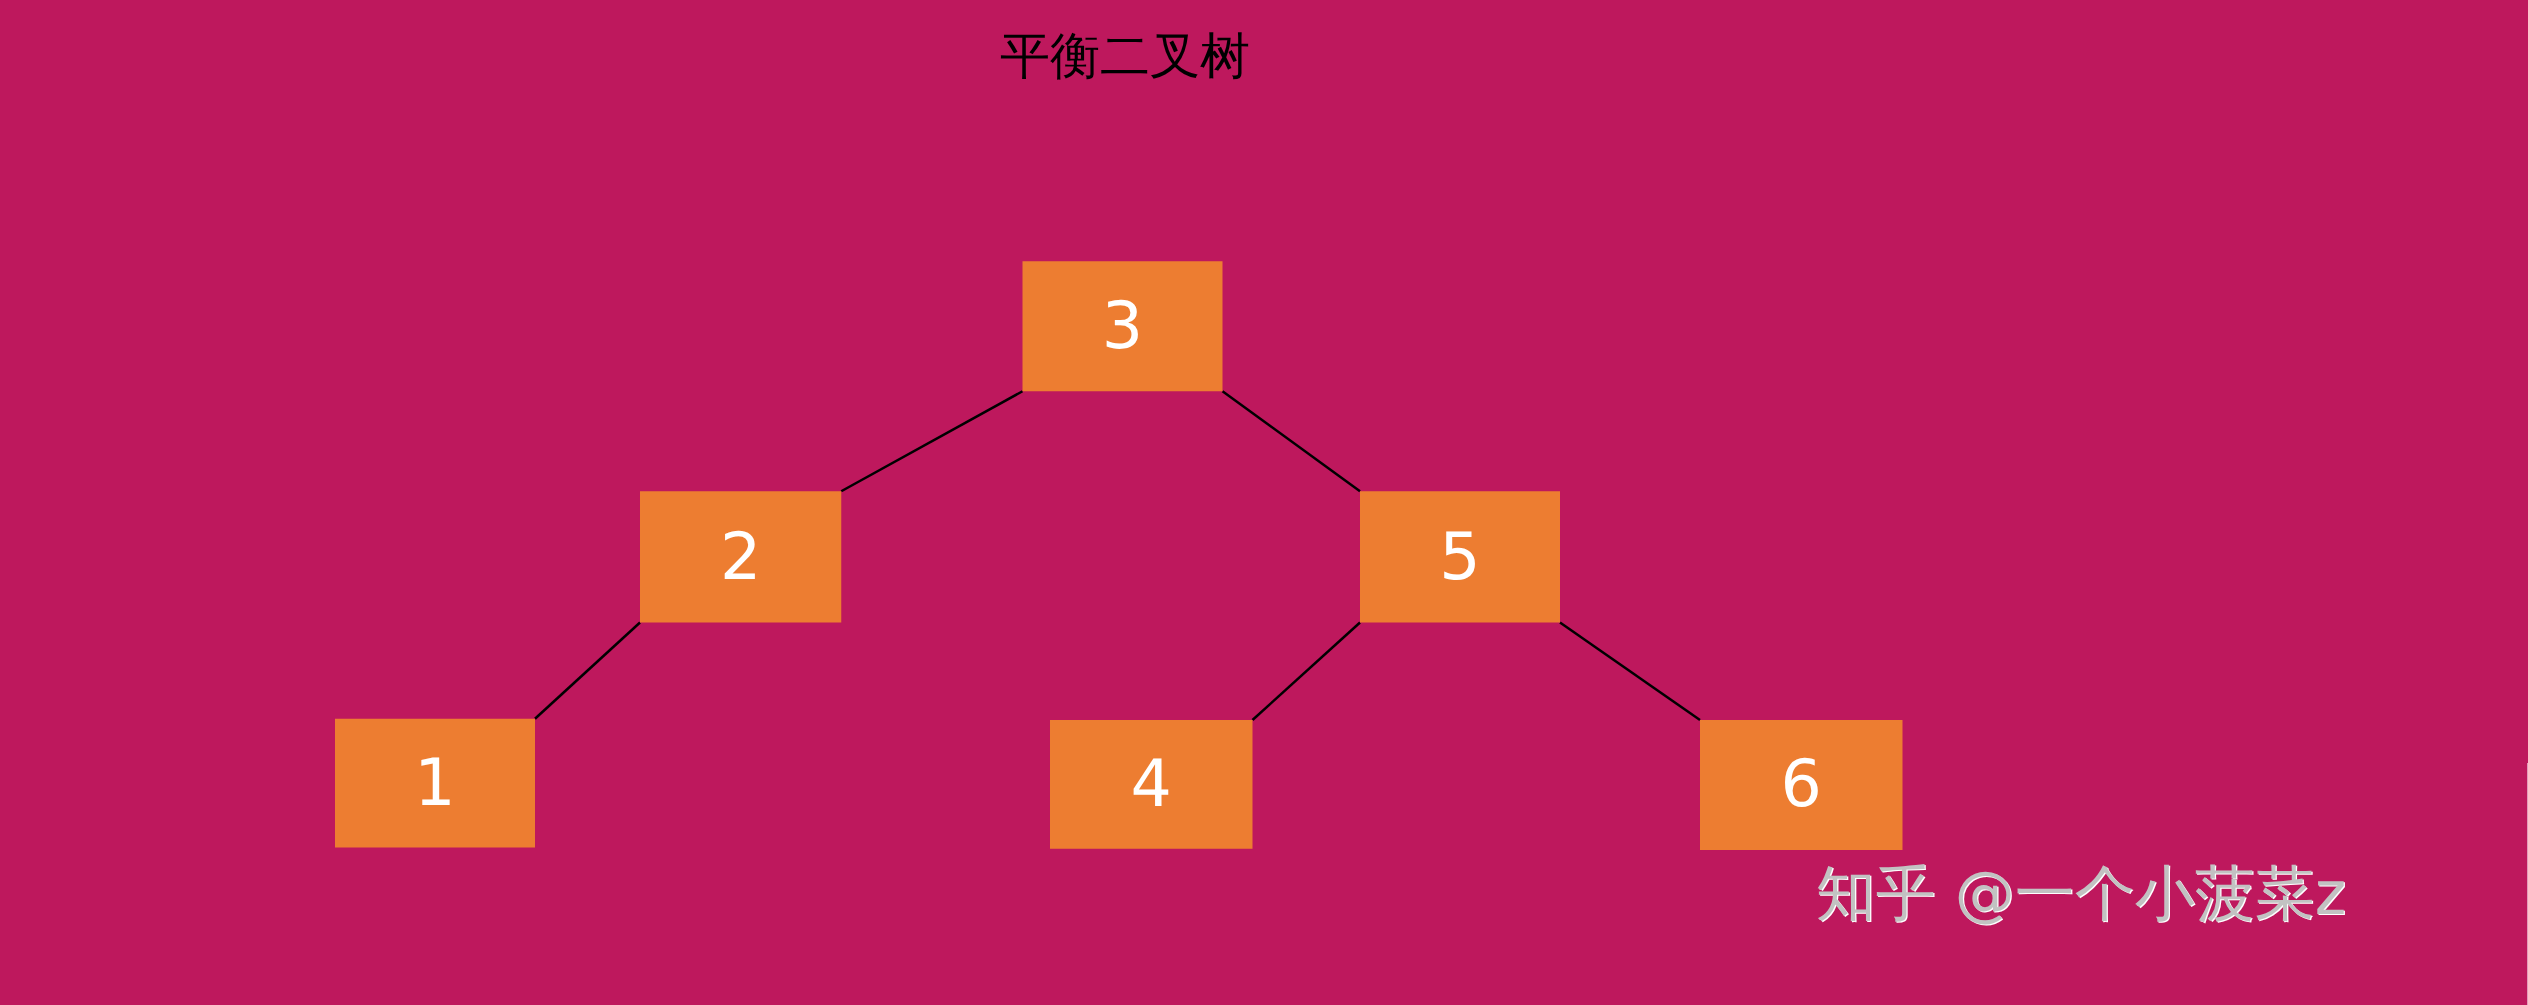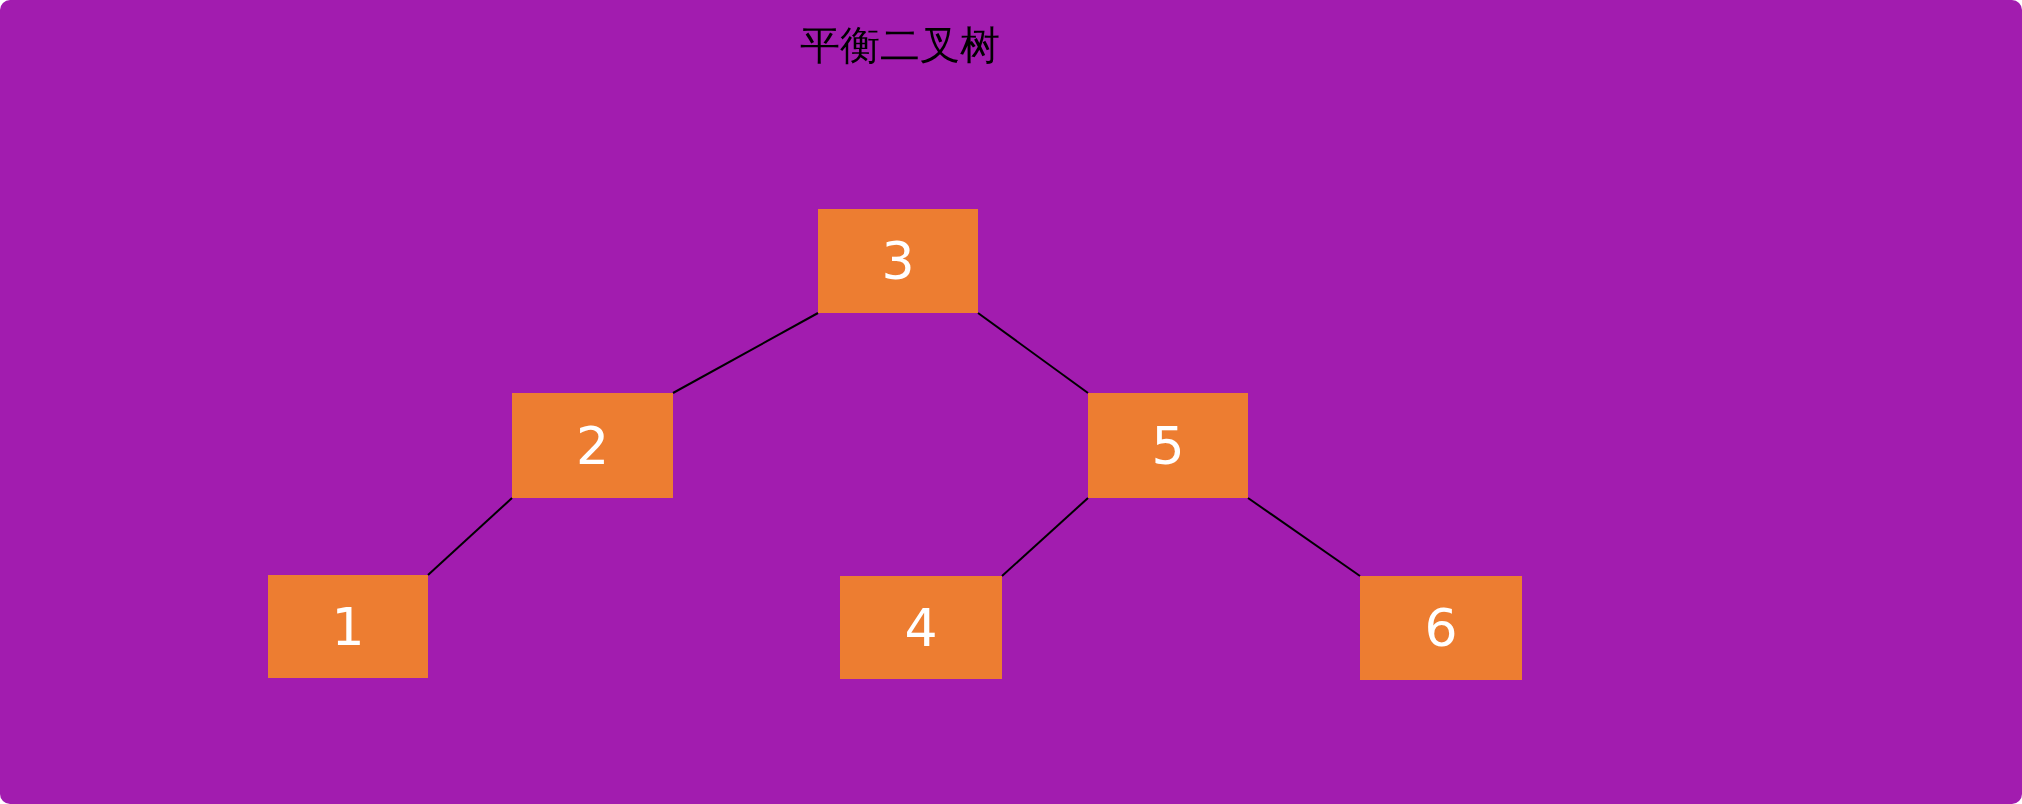--- a/index.html
+++ b/index.html
@@ -54,34 +54,35 @@
     top: 750px;
     right: 114px;
     font-size: 33px;
     line-height: 1.15;
     white-space: nowrap;
   }
 </style>
 </head>
 <body>
 
-<div id="canvas" style="background: #a21caf; border-radius: 10px;">
+<div id="canvas" style="background: #be185d;">
   <div id="diagram-title" style="color: rgb(0, 0, 0);">平衡二叉树</div>
 
   <svg id="edges" width="2022" height="804">
       <line x1="818" y1="313" x2="673" y2="393" stroke="#000000" stroke-width="2"></line>
       <line x1="978" y1="313" x2="1088" y2="393" stroke="#000000" stroke-width="2"></line>
       <line x1="512" y1="498" x2="428" y2="575" stroke="#000000" stroke-width="2"></line>
       <line x1="1088" y1="498" x2="1002" y2="576" stroke="#000000" stroke-width="2"></line>
       <line x1="1248" y1="498" x2="1360" y2="576" stroke="#000000" stroke-width="2"></line>
     </svg>
 
   <div id="nodes">
       <div class="node" style="left: 818px; top: 209px; width: 160px; height: 104px; background: rgb(237, 125, 49); color: rgb(255, 255, 255);">3</div>
       <div class="node" style="left: 512px; top: 393px; width: 161px; height: 105px; background: rgb(237, 125, 49); color: rgb(255, 255, 255);">2</div>
       <div class="node" style="left: 1088px; top: 393px; width: 160px; height: 105px; background: rgb(237, 125, 49); color: rgb(255, 255, 255);">5</div>
       <div class="node" style="left: 268px; top: 575px; width: 160px; height: 103px; background: rgb(237, 125, 49); color: rgb(255, 255, 255);">1</div>
       <div class="node" style="left: 840px; top: 576px; width: 162px; height: 103px; background: rgb(237, 125, 49); color: rgb(255, 255, 255);">4</div>
       <div class="node" style="left: 1360px; top: 576px; width: 162px; height: 104px; background: rgb(237, 125, 49); color: rgb(255, 255, 255);">6</div>
     </div>
 
+  <div class="watermark-line1" style="color: rgb(194, 194, 194);">知乎 @一个小菠菜z</div>
 
 </div>
 
 </body></html>

